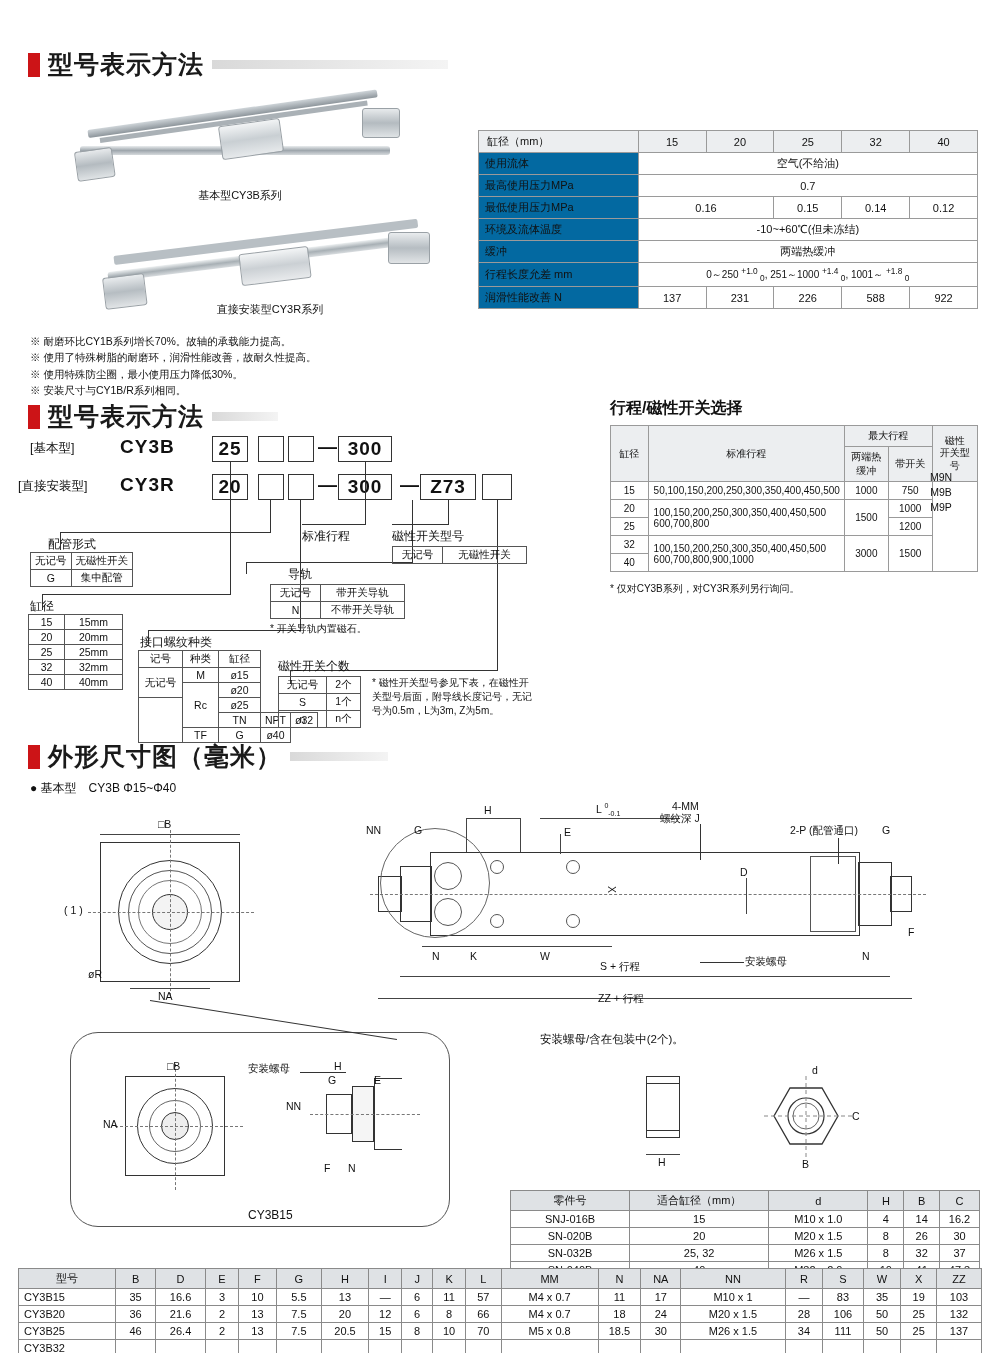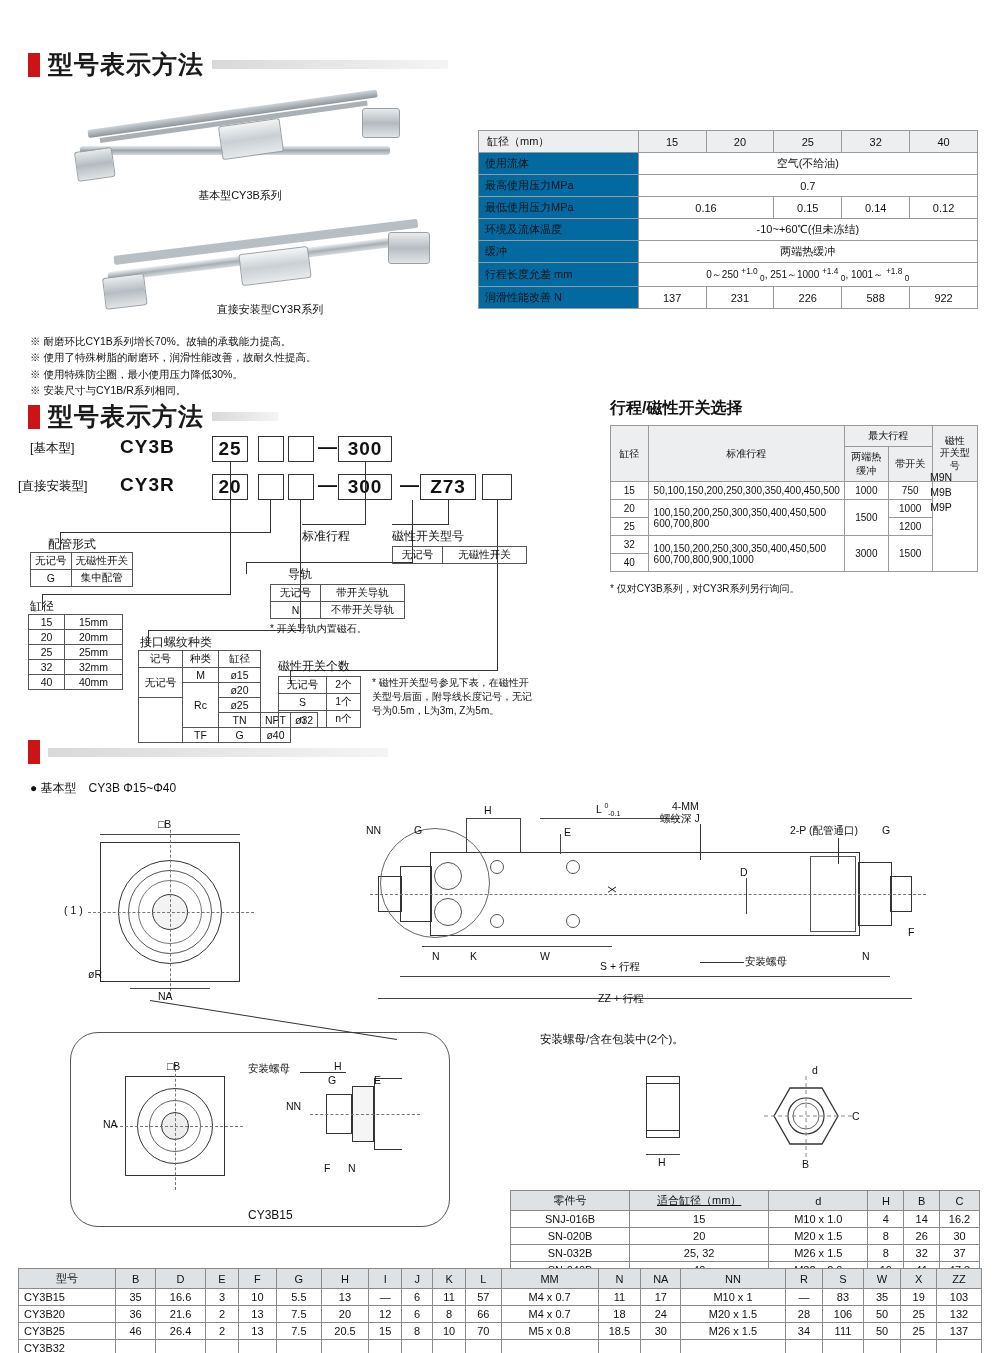--- a/index.html
+++ b/index.html
@@ -422,20 +422,21 @@
   <tbody>
       <tr>
         <td style="width:50px;">无记号</td>
         <td style="width:84px;">无磁性开关</td>
       </tr>
 </tbody>
   </table>
 
 <div class="section-head" style="left:28px; top:740px; width:360px;">
   <div class="bar"></div>
+  <div class="title">外形尺寸图（毫米）</div>
   <div class="rule"></div>
 </div>
 <div style="position:absolute; left:30px; top:780px; font-size:12px;">● 基本型　CY3B Φ15~Φ40</div>
 
 <div style="position:absolute; left:70px; top:820px; width:230px; height:175px;">
   <div style="position:absolute; left:30px; top:22px; width:140px; height:140px; border:1.3px solid #333;"></div>
   <div style="position:absolute; left:48px; top:40px; width:104px; height:104px; border:1.3px solid #333; border-radius:50%;"></div>
   <div style="position:absolute; left:58px; top:50px; width:84px; height:84px; border:1.1px solid #555; border-radius:50%;"></div>
   <div style="position:absolute; left:68px; top:60px; width:64px; height:64px; border:1.1px solid #777; border-radius:50%;"></div>
   <div style="position:absolute; left:82px; top:74px; width:36px; height:36px; border:1.1px solid #333; border-radius:50%; background:#f3f3f3;"></div>
@@ -552,21 +553,21 @@
   </svg>
   <div class="dwg-label" style="left:52px; top:2px;">d</div>
   <div class="dwg-label" style="left:92px; top:48px;">C</div>
   <div class="dwg-label" style="left:42px; top:96px;">B</div>
 </div>
 
 <table class="dim" style="position:absolute; left:510px; top:1190px; width:470px;">
   <thead>
     <tr>
       <td style="width:120px;">零件号</td>
-      <td style="width:140px;text-decoration:underline;">适合缸径（mm）</td>
+      <td style="width:140px;">适合缸径（mm）</td>
       <td style="width:100px;">d</td>
       <td style="width:36px;">H</td>
       <td style="width:36px;">B</td>
       <td style="width:40px;">C</td>
     </tr>
   </thead>
   <tbody>
     <tr>
       <td>SNJ-016B</td>
       <td>15</td>

